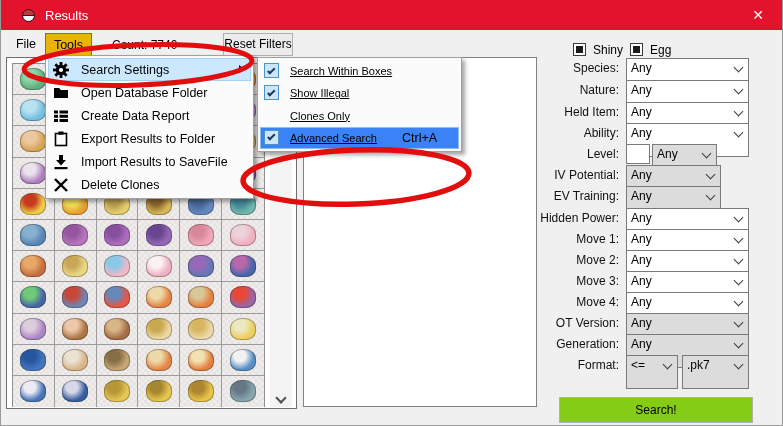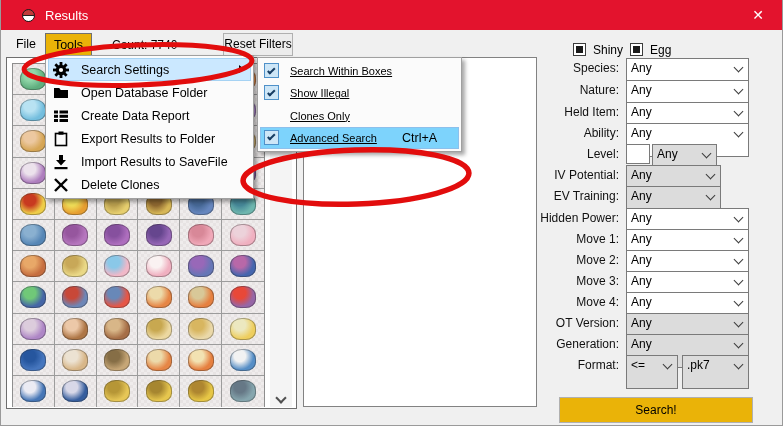--- a/index.html
+++ b/index.html
@@ -56,36 +56,36 @@
     padding-left: 4px; white-space: nowrap; overflow: hidden; }
   .combo .cbx-chev { position: absolute; right: 6px; top: 5px; width: 7px; height: 7px;
     border-right: 1.6px solid #3c3c3c; border-bottom: 1.6px solid #3c3c3c; transform: rotate(45deg); }
   .combo-white { background: #fff; }
   .combo-gray { background: #dcdcdc; }
   .level-input { position: absolute; height: 20px; background: #fff; border: 1px solid #7a7a7a; }
   .cb3 { position: absolute; width: 13px; height: 13px; border: 1px solid #3c3c3c; background: #fff;
     display: flex; align-items: center; justify-content: center; }
   .cb3 .fill { width: 7px; height: 7px; background: #1a1a1a; }
   .cb-label { position: absolute; font-size: 12px; }
-  .search-btn { position: absolute; left: 558px; top: 397px; width: 194px; height: 26px; background: #eab308;
+  .search-btn { position: absolute; left: 558px; top: 397px; width: 194px; height: 26px; background: #84cc16;
     border: 1px solid #b0b0b0; font-size: 12px; font-family: inherit; }
 
   
   .menu { position: absolute; background: #fbfbfb; border: 1px solid #a0a0a0; box-shadow: 3px 3px 4px rgba(0,0,0,.35); padding: 2px; }
   .tools-menu { left: 44px; top: 55px; width: 209px; }
   .tm-row { position: relative; height: 23px; display: flex; align-items: center; }
   .tm-row.hl { background: #cbe8ff; box-shadow: inset 0 0 0 1px #a5d2f3; }
   .tm-icon { width: 16px; height: 16px; margin-left: 5px; flex: 0 0 16px; }
   .tm-label { margin-left: 12px; font-size: 12.5px; }
   .tm-arrow { position: absolute; right: 7px; top: 7px; width: 0; height: 0;
     border-left: 5px solid #000; border-top: 4px solid transparent; border-bottom: 4px solid transparent; }
 
   .sub-menu { left: 256px; top: 57px; width: 205px; }
   .sm-row { position: relative; height: 22.3px; display: flex; align-items: center; }
-  .sm-row.hl { background: #7dd3fc; box-shadow: inset 0 0 0 1px #8cc0ec; }
+  .sm-row.hl { background: #3b82f6; box-shadow: inset 0 0 0 1px #8cc0ec; }
   .sm-check { position: absolute; left: 4px; top: 3px; width: 15px; height: 15px; background: #cde6f7; border: 1px solid #4f91c9;
     display: flex; align-items: center; justify-content: center; }
   .sm-check .mark { width: 8px; height: 4px; border-left: 2px solid #173d63; border-bottom: 2px solid #173d63;
     transform: rotate(-45deg) translate(0,-1px); }
   .sm-label { margin-left: 30px; font-size: 11px; text-decoration: underline; }
   .sm-shortcut { position: absolute; left: 142px; font-size: 12.5px; }
 
   
   .annot { position: absolute; inset: 0; pointer-events: none; z-index: 50; }
 </style>

